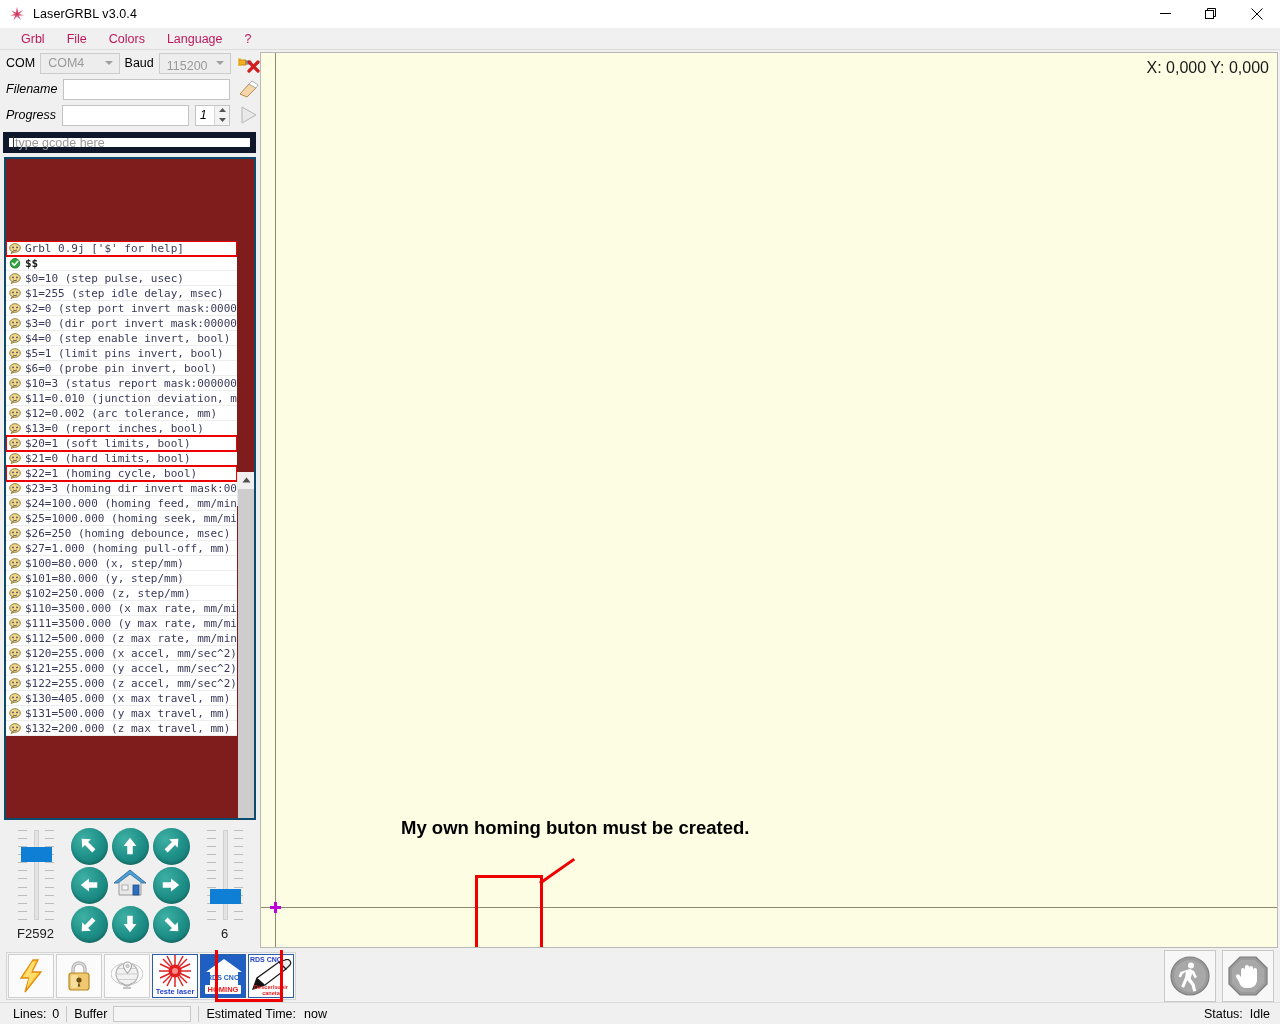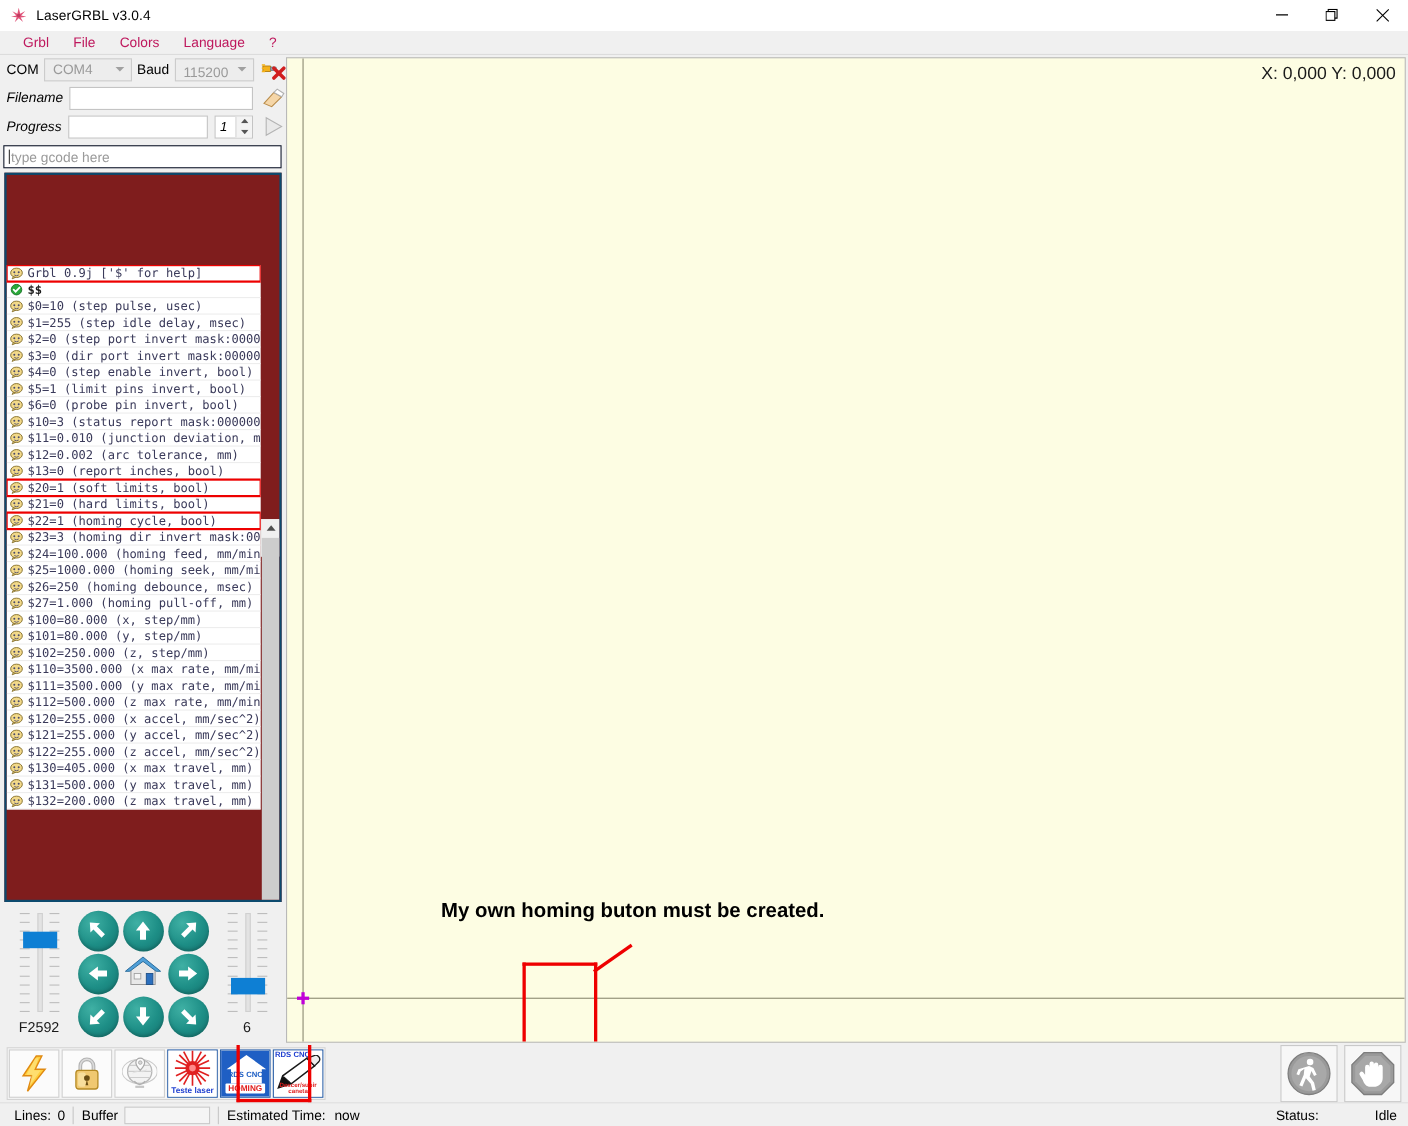--- a/index.html
+++ b/index.html
@@ -109,21 +109,21 @@
     border-left: 1px solid #d8d8d8; background: #f3f3f3;
     display: flex; flex-direction: column;
   }
   .spin .btns div {
     flex: 1; display: flex; align-items: center; justify-content: center;
   }
 
   .gcode-input {
     margin: 4px 6px 2px 3px;
     height: 21px; width: 253px;
-    border: 1px solid #0f172a; background: #fff;
+    border: 6px solid #0f172a; background: #fff;
     display: flex; align-items: center;
     font-size: 12.5px; color: #9a9a9a; padding-left: 4px;
   }
   .caret {
     width: 1px; height: 13px; background: #333; margin-right: 1px;
   }
 
   
   .console-wrap {
     margin: 2px 4px 0 4px;
@@ -297,21 +297,21 @@
     display: flex; align-items: center;
     font-size: 12.5px; color: #000;
     padding: 0 6px; gap: 0;
   }
   .sb-cell { display: flex; align-items: center; padding: 0 7px; height: 18px; }
   .sb-sep { width: 1px; height: 16px; background: #c6c6c6; }
   .buffer-box {
     width: 78px; height: 16px; border: 1px solid #c9c9c9; background: #f5f5f5;
     margin-left: 6px;
   }
-  .sb-right { margin-left: auto; display: flex; align-items: center; gap: 44px; }
+  .sb-right { margin-left: auto; display: flex; align-items: center; }
 </style>
 </head>
 <body>
 
 <div id="app">
 
   <div class="titlebar">
     <div class="title-icon">
       <svg width="20" height="20" viewBox="0 0 20 20">
         <g fill="#e0557a">

